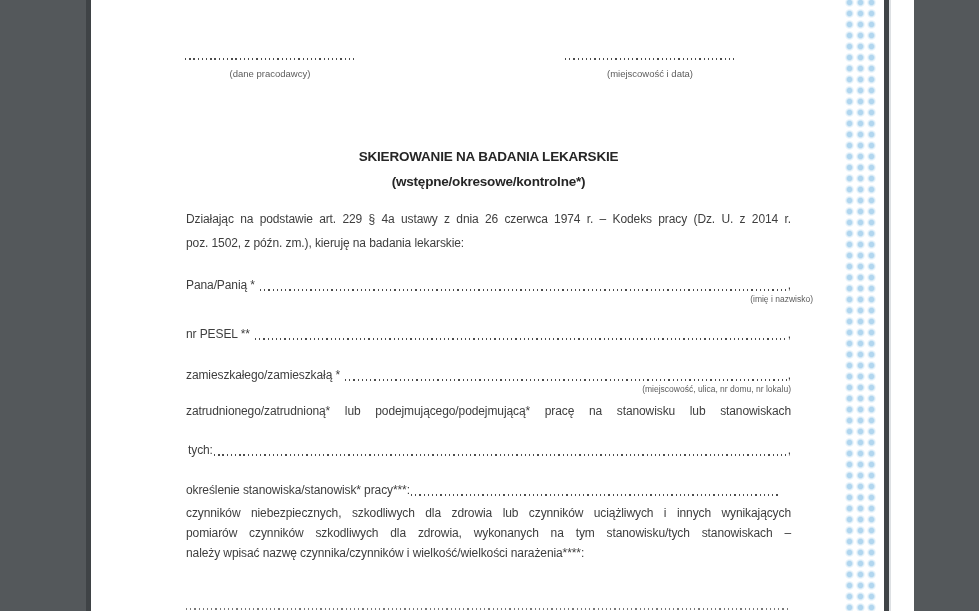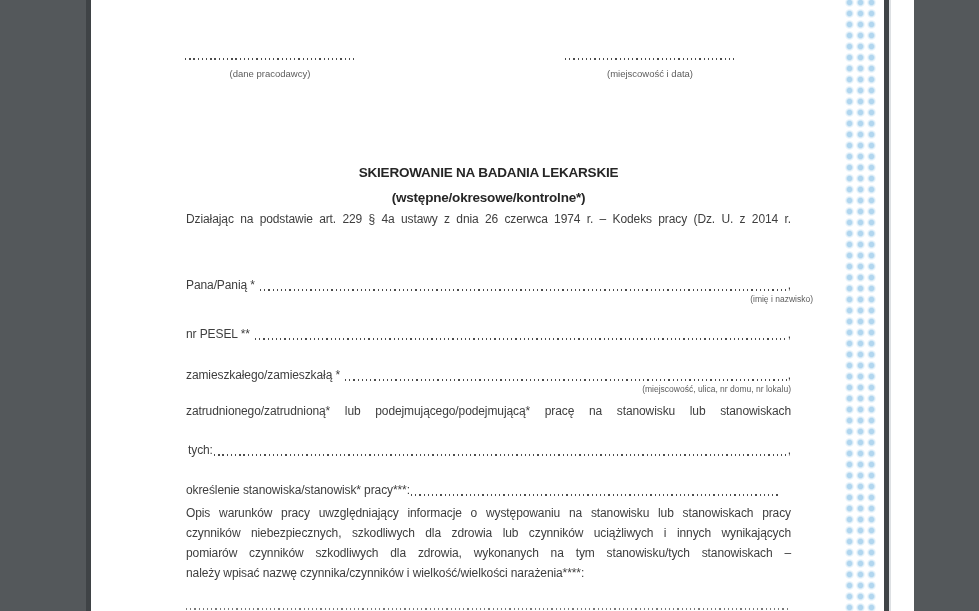--- a/index.html
+++ b/index.html
@@ -61,27 +61,28 @@
   <div class="edge-strip edge-left-line"></div>
 
   <div class="page">
 
     <div class="sig-line" style="left:94px;top:58px;"></div>
     <div class="sig-label" style="left:94px;top:68px;">(dane pracodawcy)</div>
 
     <div class="sig-line" style="left:474px;top:58px;"></div>
     <div class="sig-label" style="left:474px;top:68px;">(miejscowość i data)</div>
 
-    <div class="txt col" style="top:160px;">
+    <div class="txt col" style="top:144px;">
       <div class="doc-title">SKIEROWANIE NA BADANIA LEKARSKIE</div>
       <div class="doc-title">(wstępne/okresowe/kontrolne*)</div>
     </div>
 
     <div class="txt col para" style="top:207px;">
       <div class="jline" style="line-height:24px;">Działając na podstawie art. 229 § 4a ustawy z dnia 26 czerwca 1974 r. – Kodeks pracy (Dz. U. z 2014 r.</div>
+      <div style="line-height:24px;text-align:left;">poz. 1502, z późn. zm.), kieruję na badania lekarskie:</div>
     </div>
 
     <div class="txt col fill-row" style="top:277px;">
       <span>Pana/Panią *</span>
       <span class="leader"></span>
       <span class="comma">,</span>
     </div>
     <div class="txt col hint" style="top:294px;transform:translateX(22px);">(imię i nazwisko)</div>
 
     <div class="txt col fill-row" style="top:326px;">
@@ -104,21 +105,20 @@
       <span class="leader" style="margin-left:1px;"></span>
       <span class="comma">,</span>
     </div>
 
     <div class="txt col fill-row" style="top:482px;">
       <span>określenie stanowiska/stanowisk* pracy***:</span>
       <span class="leader" style="margin-left:1px;margin-right:10px;"></span>
     </div>
 
     <div class="txt col para2" style="top:503px;">
-      <div class="jline">Opis warunków pracy uwzględniający informacje o występowaniu na stanowisku lub stanowiskach pracy</div>
       <div class="jline">czynników niebezpiecznych, szkodliwych dla zdrowia lub czynników uciążliwych i innych wynikających</div>
       <div class="jline">pomiarów czynników szkodliwych dla zdrowia, wykonanych na tym stanowisku/tych stanowiskach –</div>
       <div style="line-height:20px;text-align:left;">należy wpisać nazwę czynnika/czynników i wielkość/wielkości narażenia****:</div>
     </div>
 
     <div class="sig-line cut-line" style="left:95px;top:608px;width:605px;"></div>
 
     <div class="dots-pattern"></div>
   </div>
 

